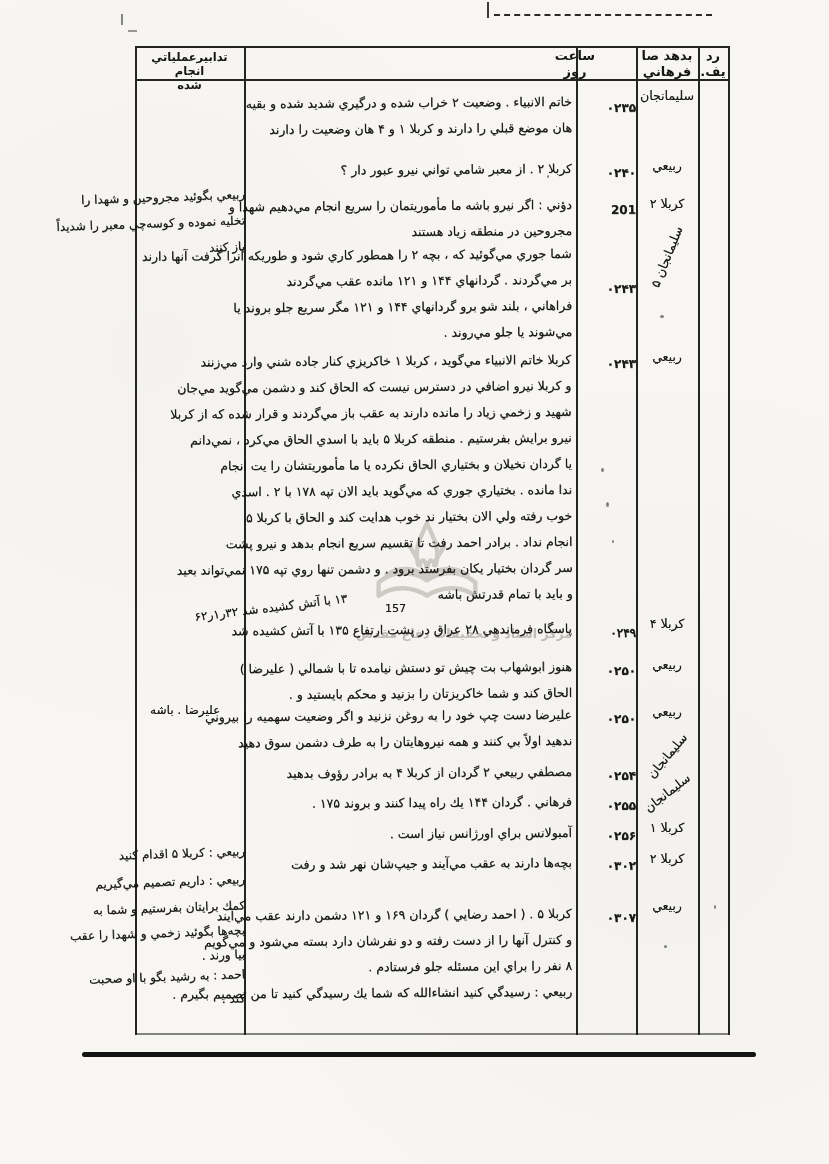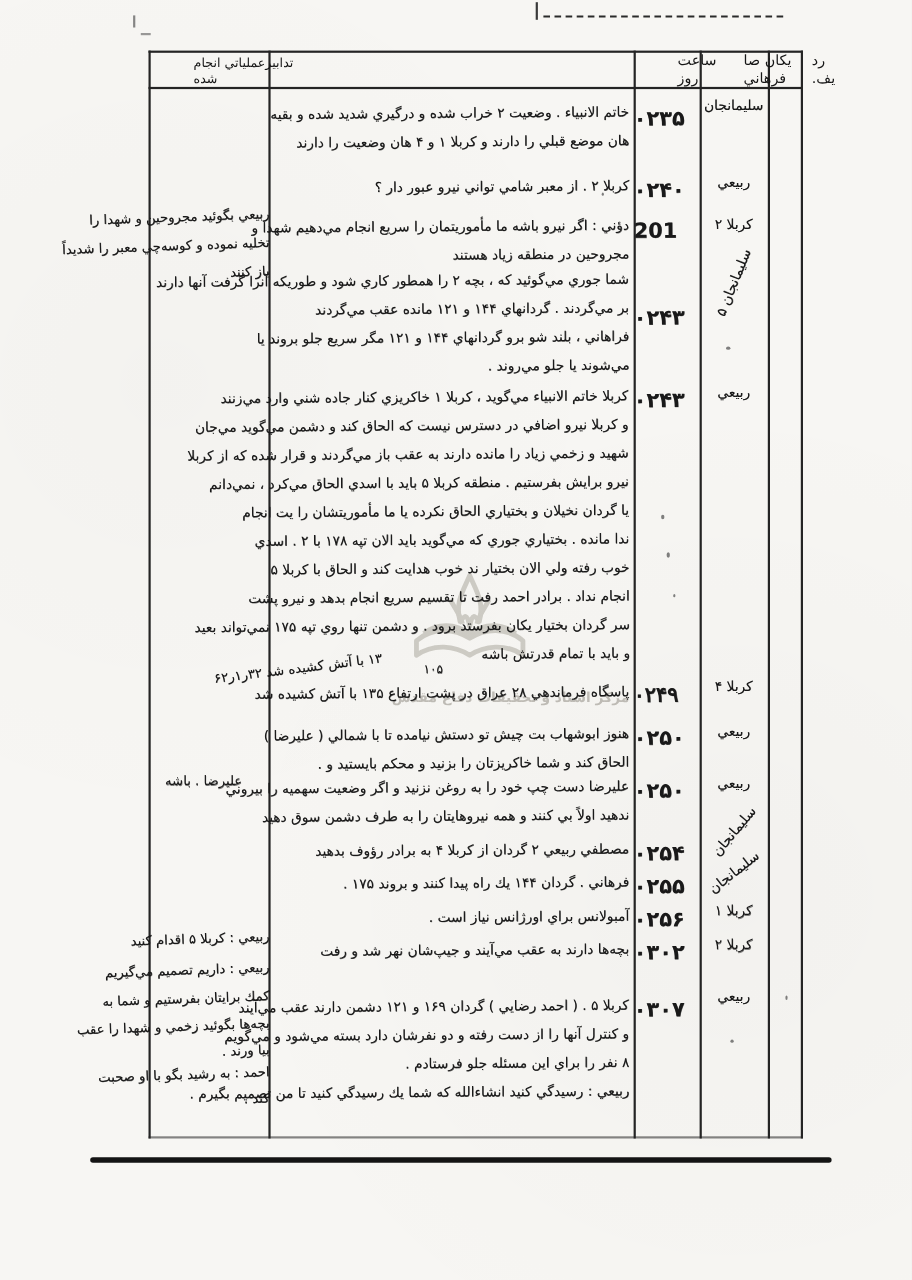--- a/index.html
+++ b/index.html
@@ -14,28 +14,28 @@
       #f7f6f3;
     overflow:hidden;
     font-family:"DejaVu Sans",sans-serif;
     color:#161616;
   }
   .vline{position:absolute;width:2px;background:#242424;}
   .hline{position:absolute;height:2px;background:#242424;}
   .heavy{position:absolute;height:5px;background:#141414;border-radius:3px;}
   .dashed-top{position:absolute;border-top:2px dashed #2a2a2a;height:0;}
   .tick{position:absolute;background:#3a3a3a;}
-  .hdr{position:absolute;font-weight:normal;font-size:13px;text-align:left;direction:rtl;line-height:16px;margin-left:39px;}
+  .hdr{position:absolute;font-weight:bold;font-size:13px;text-align:center;direction:rtl;line-height:16px;}
   .hw{direction:rtl;text-align:right;font-size:12.5px;line-height:26px;
       color:#191919;letter-spacing:0px;
       text-shadow:0.3px 0.3px 0.3px rgba(10,10,10,0.55);
       transform:rotate(-0.4deg);}
   .entry-desc{position:absolute;left:248px;width:324px;white-space:nowrap;}
-  .entry-time{position:absolute;left:576px;width:60px;text-align:left;
-      font-size:19px;font-weight:bold;direction:ltr;
+  .entry-time{position:absolute;left:576px;width:60px;text-align:right;
+      font-size:12px;font-weight:bold;direction:ltr;
       text-shadow:0.3px 0.3px 0.3px rgba(10,10,10,0.55);}
   .entry-unit{position:absolute;left:636px;width:62px;text-align:center;
       font-size:12.5px;direction:rtl;white-space:nowrap;
       text-shadow:0.3px 0.3px 0.3px rgba(10,10,10,0.5);}
   .note-line{position:absolute;font-size:12px;line-height:22px;white-space:nowrap;}
   .margin-note{position:absolute;font-size:12px;direction:rtl;white-space:nowrap;
       text-shadow:0.3px 0.3px 0.3px rgba(10,10,10,0.5);}
   .wm-text{position:absolute;color:#b5b2ab;font-weight:bold;font-size:12.5px;
       direction:rtl;opacity:0.85;letter-spacing:1px;}
   .speck{position:absolute;background:#4c4c4c;border-radius:50%;opacity:0.7;}
@@ -60,24 +60,24 @@
   <div class="vline" style="left:698px;top:46px;height:989px;"></div>
   <div class="vline" style="left:728px;top:46px;height:989px;"></div>
 
   <div class="heavy" style="left:82px;top:1052px;width:674px;"></div>
 
   <div class="hdr" style="left:699px;top:48px;width:28px;">
     <div>رد</div>
     <div>يف.</div>
   </div>
   <div class="hdr" style="left:637px;top:48px;width:60px;">
-    <div>يكان صا</div>
+    <div>بدهد صا</div>
     <div>فرهاني</div>
   </div>
-  <div class="hdr" style="left:577px;top:48px;width:58px;">
+  <div class="hdr" style="left:546px;top:48px;width:58px;">
     <div>ساعت</div>
     <div>روز</div>
   </div>
   <div class="hdr" style="left:137px;top:50px;width:105px;font-size:11.5px;line-height:14px;">
     <div>تدابيرعملياتي انجام</div>
     <div>شده</div>
   </div>
 
   <svg width="110" height="104" viewBox="0 0 100 94" style="position:absolute;left:372px;top:514px;opacity:.55;">
     <g fill="none" stroke="#aca99f" stroke-width="4" stroke-linejoin="round">
@@ -182,21 +182,21 @@
       <div class="note-line hw" style="top: 238px; left: 95px; width: 150px; transform: rotate(-2deg);">باز كنند</div>
       <div class="note-line hw" style="top: 843px; left: 85px; width: 160px; transform: rotate(-2deg);">ربيعي : كربلا ۵ اقدام كنيد</div>
       <div class="note-line hw" style="top: 871px; left: 85px; width: 160px; transform: rotate(-2deg);">ربيعي : داريم تصميم مي‌گيريم</div>
       <div class="note-line hw" style="top: 897px; left: 85px; width: 160px; transform: rotate(-2deg);">كمك برايتان بفرستيم و شما به</div>
       <div class="note-line hw" style="top: 922px; left: 85px; width: 160px; transform: rotate(-2deg);">بچه‌ها بگوئيد زخمي و شهدا را عقب</div>
       <div class="note-line hw" style="top: 946px; left: 85px; width: 160px; transform: rotate(-2deg);">بيا ورند .</div>
       <div class="note-line hw" style="top: 966px; left: 85px; width: 160px; transform: rotate(-2deg);">احمد : به رشيد بگو با او صحبت</div>
       <div class="note-line hw" style="top: 990px; left: 85px; width: 160px; transform: rotate(-2deg);">كند .</div>
     </div>
 
-  <div class="margin-note" style="left:385px;top:602px;font-size:11px;">۱۰۵</div>
+  <div class="margin-note" style="left:385px;top:602px;font-size:11px;">157</div>
   <div class="margin-note" style="left:138px;top:604px;width:210px;transform:rotate(-7deg);">۱۳ با آتش كشيده شد ۳۲ر۱ر۶۲</div>
   <div class="margin-note" style="left:150px;top:703px;">عليرضا . باشه</div>
 
   <div class="speck" style="left:601px;top:468px;width:3px;height:4px;"></div>
   <div class="speck" style="left:606px;top:502px;width:3px;height:5px;"></div>
   <div class="speck" style="left:612px;top:540px;width:2px;height:3px;"></div>
   <div class="speck" style="left:664px;top:945px;width:3px;height:3px;"></div>
   <div class="speck" style="left:714px;top:905px;width:2px;height:4px;"></div>
 
   <div class="speck" style="left:547px;top:175px;width:2px;height:3px;"></div>

